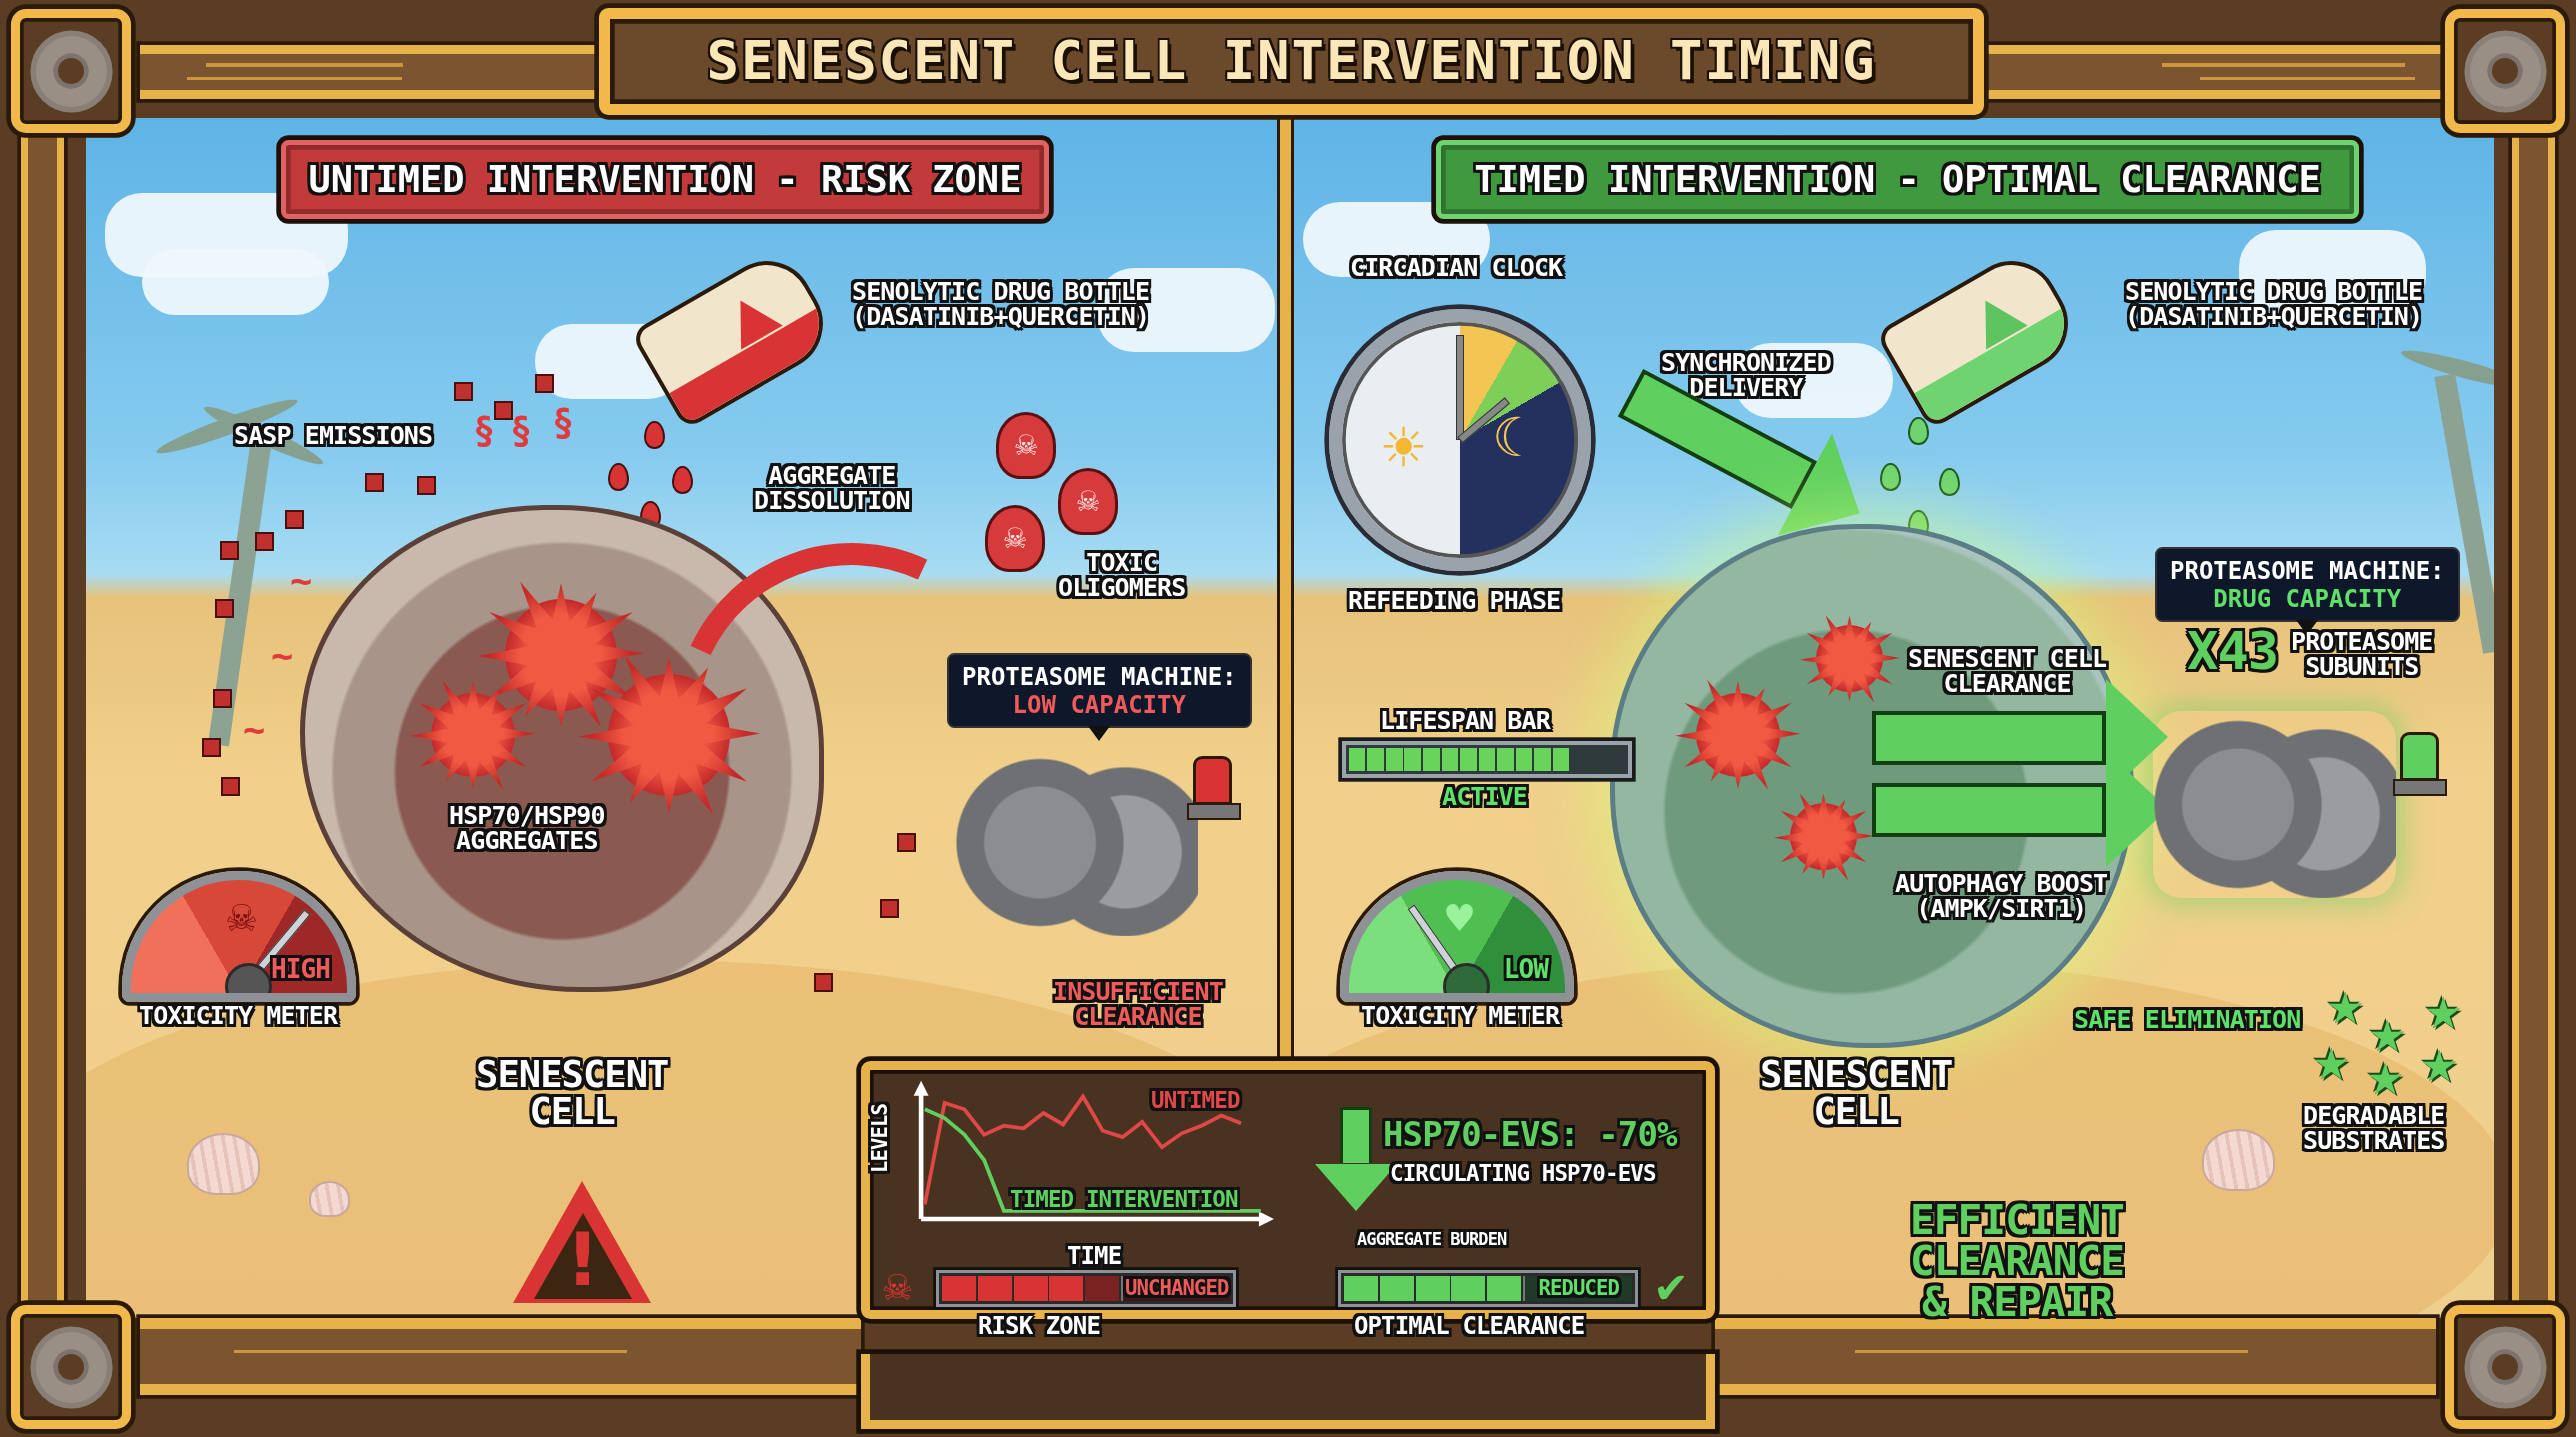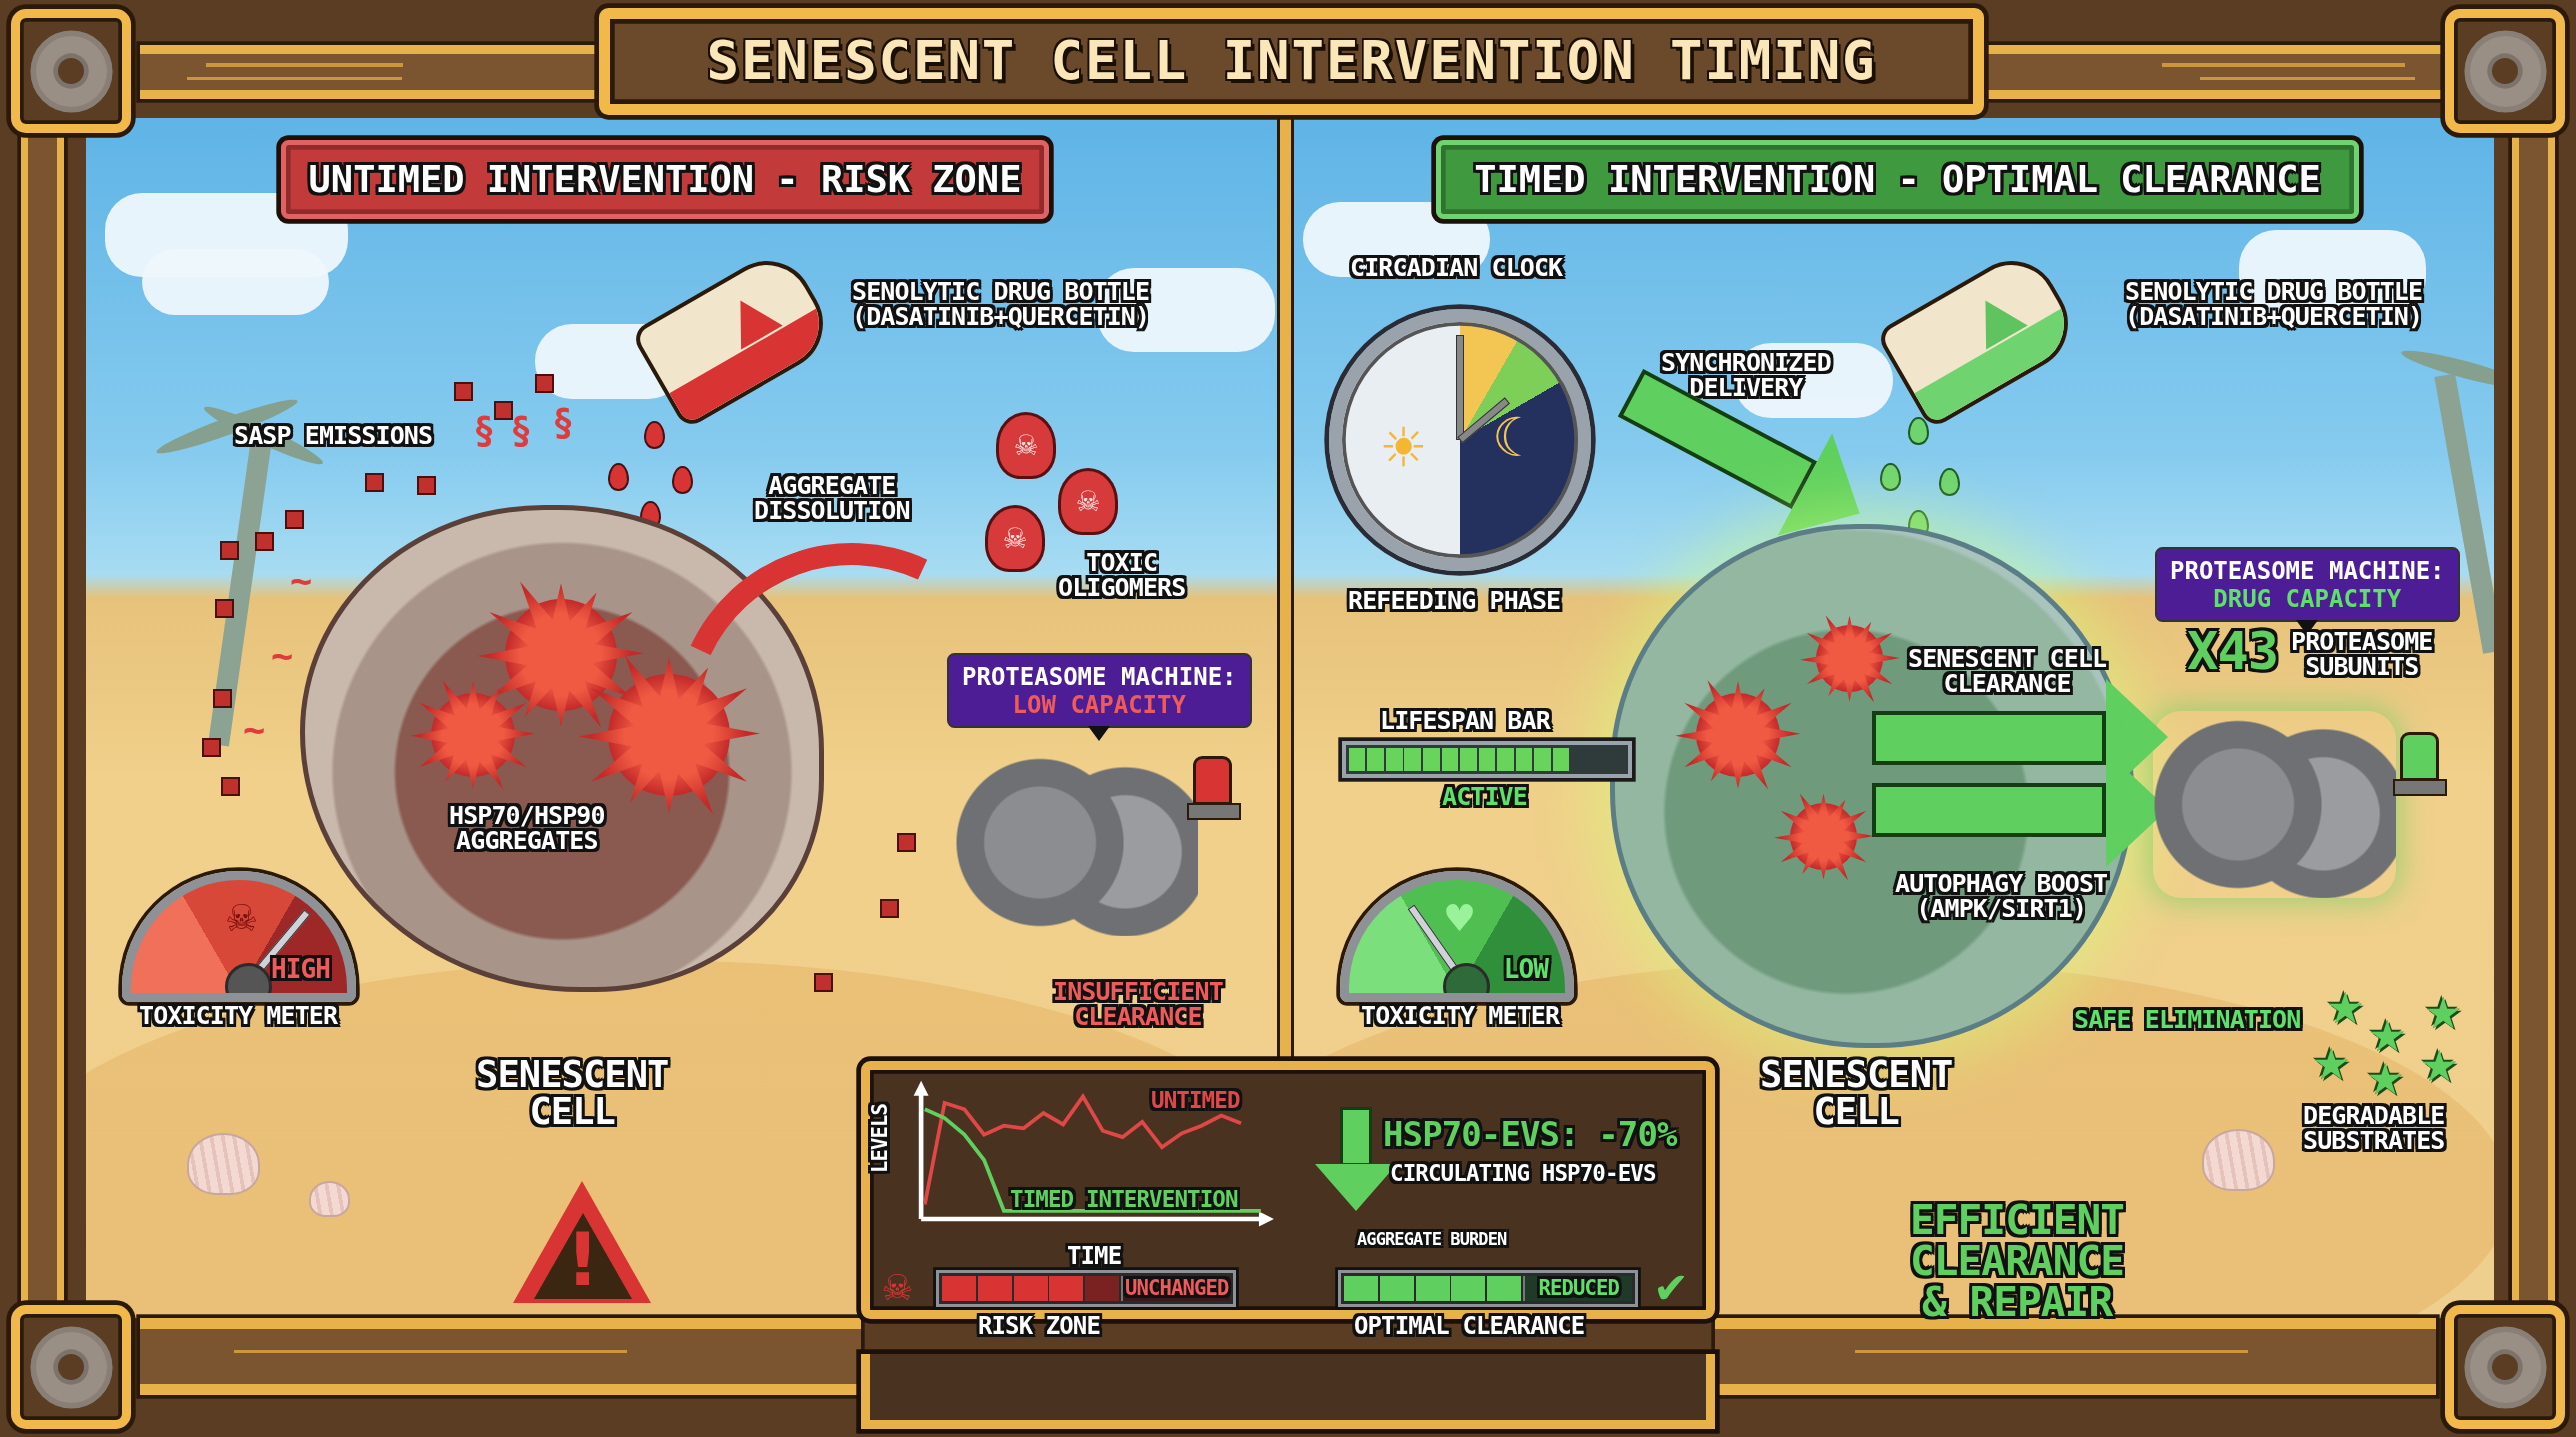--- a/index.html
+++ b/index.html
@@ -163,21 +163,21 @@
   
   .machine {
     position: absolute; width: 243px; height: 187px; border-radius: 28px;
     background: radial-gradient(circle at 35% 50%, #8b8d90 0 30%, #6e7073 31% 45%, transparent 46%),
                 radial-gradient(circle at 70% 55%, #9a9c9f 0 28%, #6e7073 29% 42%, transparent 43%);
   }
   .beacon { position: absolute; width: 39px; height: 49px; border-radius: 9.4px 9.4px 1.9px 1.9px; border: 3.7px solid #2b1a0a; }
   .beacon-base { position: absolute; width: 54px; height: 17px; background: #777; border: 2.8px solid #2b1a0a; }
 
   .tooltip {
-    position: absolute; background: #4c1d95; border-radius: 7.5px; padding: 7.5px 13px;
+    position: absolute; background: #0f172a; border-radius: 7.5px; padding: 7.5px 13px;
     border: 2.8px solid #333;
   }
   .tooltip::after {
     content: ""; position: absolute; left: 50%; bottom: -15px; margin-left: -11.2px;
     border-left: 11.2px solid transparent; border-right: 11.2px solid transparent; border-top: 15px solid #111;
   }
   .tooltip .t1 { font-family: "DejaVu Sans Mono", monospace; font-weight: bold; font-size: 24px; color: #fff; text-align: center; }
   .tooltip .t2 { font-family: "DejaVu Sans Mono", monospace; font-weight: bold; font-size: 24px; text-align: center; }
 
   
@@ -353,21 +353,21 @@
 <div class="spiky" style="left:505px;top:599px;width:112px;height:112px;"></div>
 <div class="spiky" style="left:431px;top:693px;width:84px;height:84px;"></div>
 <div class="spiky" style="left:608px;top:674px;width:122px;height:122px;"></div>
 <div class="px-text label" style="left:449px;top:803px;">
   <div>HSP70/HSP90</div>
   <div>AGGREGATES</div>
 </div>
 
 <div class="arrow-curve-red" style="left:674px;top:543px;width:356px;height:356px;transform:rotate(-20deg);"></div>
 
-<div class="px-text label" style="left:754px;top:473px;">
+<div class="px-text label" style="left:754px;top:463px;">
   <div>AGGREGATE</div>
   <div>DISSOLUTION</div>
 </div>
 
 <div class="skull-blob" style="left:996px;top:412px;">☠</div>
 <div class="skull-blob" style="left:1058px;top:468px;">☠</div>
 <div class="skull-blob" style="left:985px;top:505px;">☠</div>
 <div class="px-text label" style="left:1058px;top:550px;">
   <div>TOXIC</div>
   <div>OLIGOMERS</div>

